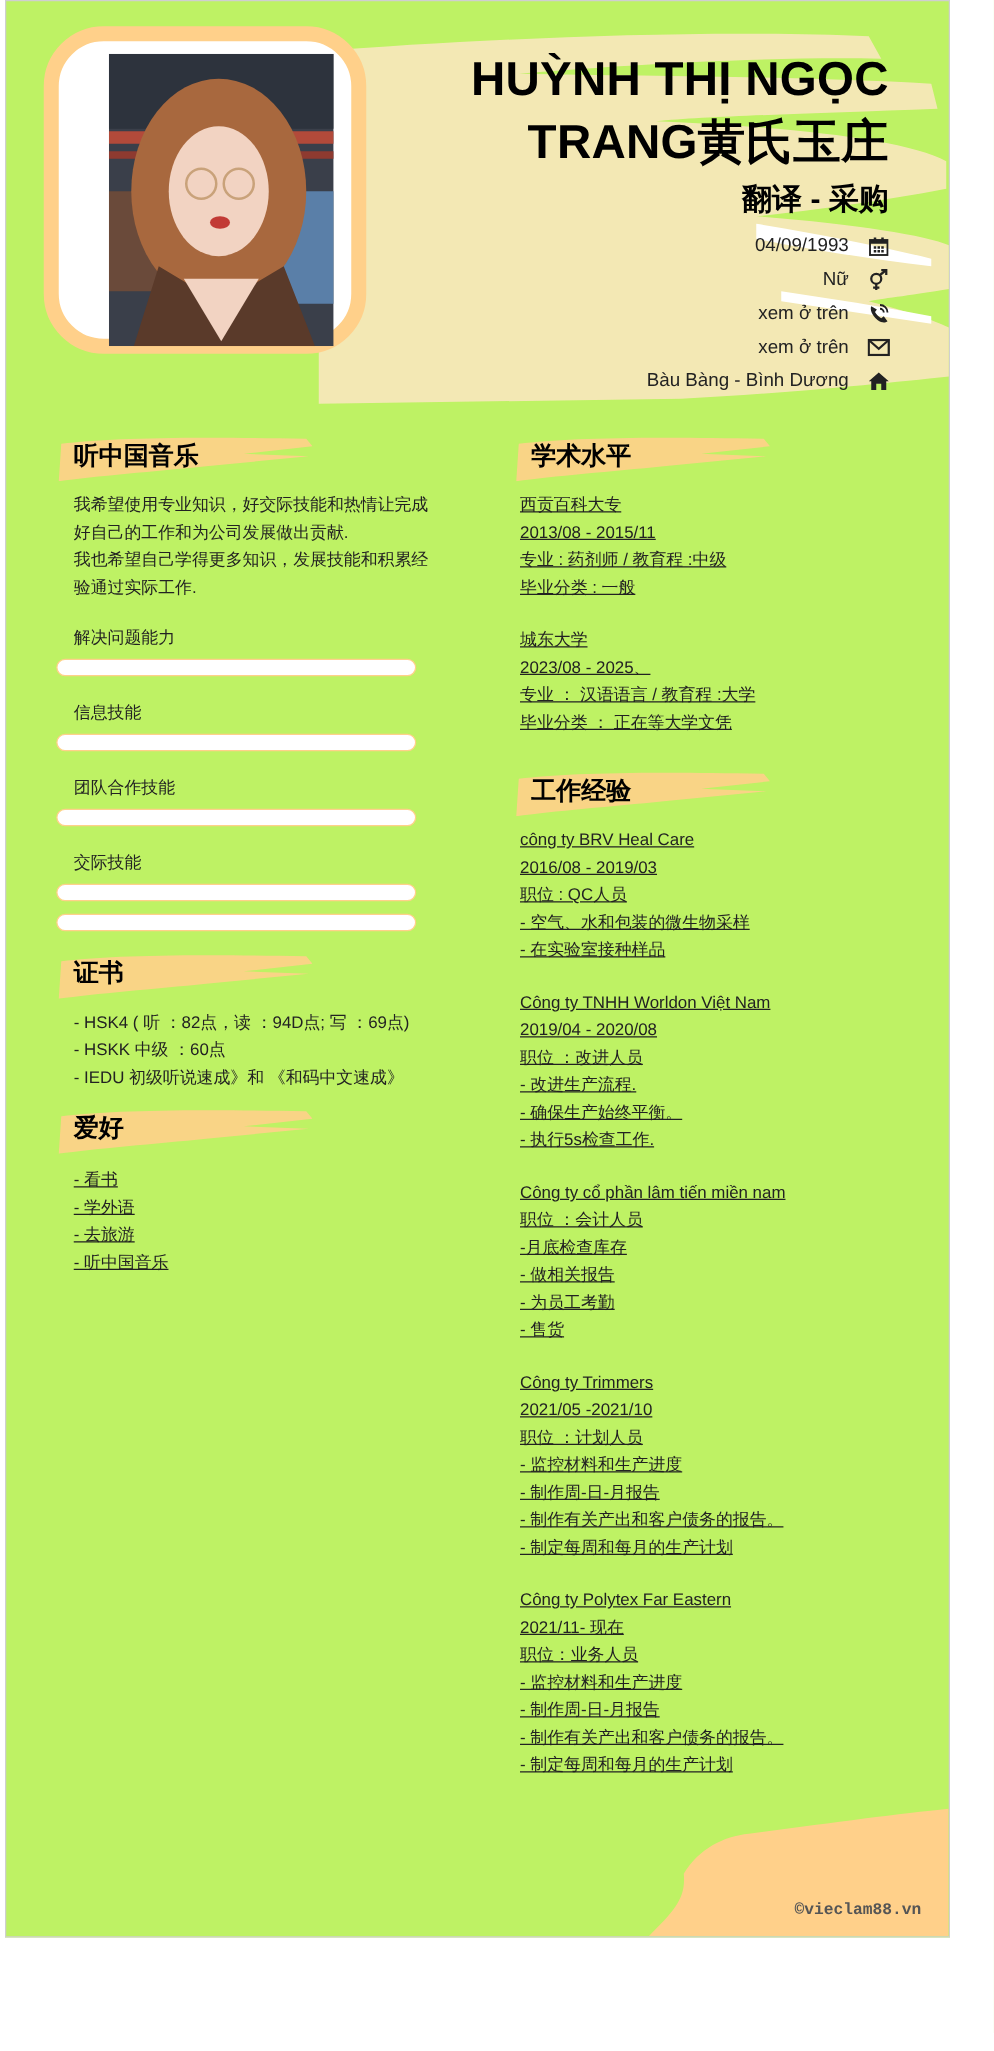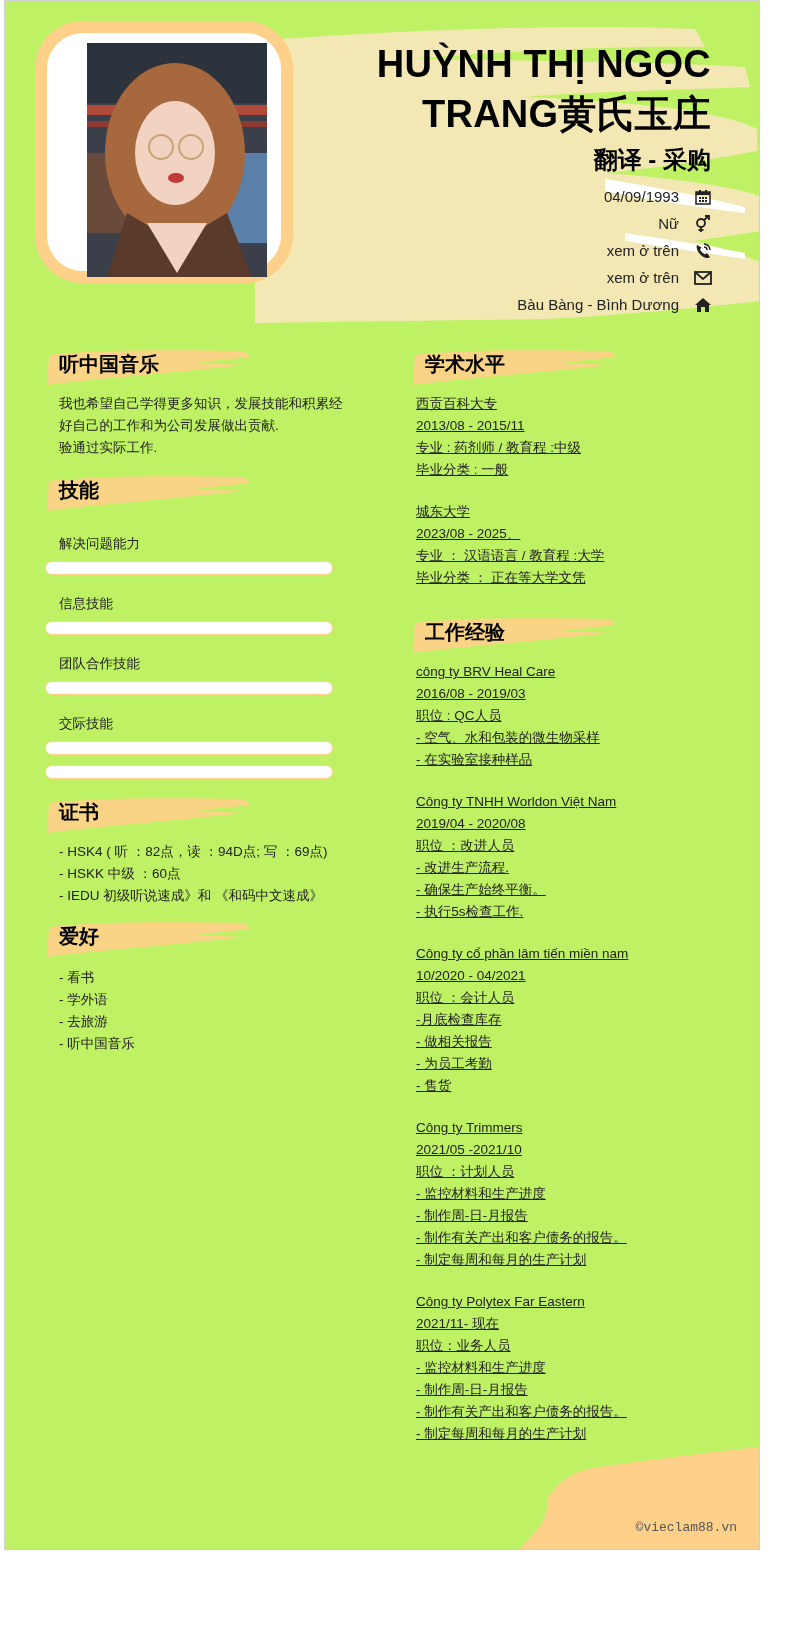--- a/index.html
+++ b/index.html
@@ -60,21 +60,21 @@
     margin-bottom: 10px; background: #fff;
   }
   .list-line { font-size: 13.5px; line-height: 22px; color: #222; padding-left: 14px; }
 
   .entry { margin-bottom: 20px; }
   .entry .line { font-size: 13.5px; line-height: 22px; color: #222; padding-left: 5px; text-decoration: underline; }
 
   .footer-brush { position: absolute; right: 0; bottom: 0; width: 240px; height: 110px; }
   .watermark {
     position: absolute; right: 22px; bottom: 14px; font-family: "Liberation Mono", "DejaVu Sans Mono", monospace;
-    font-size: 13px; color: #555;
+    font-size: 13px; color: #555; font-weight: bold;
   }
 </style>
 </head>
 <body>
 
 <div class="page">
 
   <svg class="header-brush" viewBox="0 0 756 340" preserveAspectRatio="none">
     <path d="M250 40 C 380 30, 560 22, 690 28 L 700 46 C 600 44, 480 52, 410 58 C 520 60, 640 60, 740 66 L 745 86 C 640 90, 560 92, 520 96 C 620 100, 720 110, 752 128 L 752 150 C 700 160, 640 168, 600 172 C 680 178, 740 188, 756 196 L 756 230 C 720 236, 700 238, 690 240 C 720 248, 745 256, 756 262 L 756 300 C 700 306, 620 314, 540 318 L 250 322 Z" fill="#fde6c2" opacity="0.85"></path>
     <path d="M600 178 C 650 186, 700 196, 740 206 L 740 212 C 690 206, 640 198, 600 190 Z" fill="#ffffff"></path>
@@ -168,32 +168,27 @@
 
   <div class="col-left">
 
     <section>
       <div class="section-title">
         <svg class="brush" viewBox="0 0 205 40" preserveAspectRatio="none">
             <path d="M4 10 C 40 6, 90 4, 200 6 L 205 12 L 150 18 L 202 20 L 120 28 C 80 32, 30 36, 2 40 Z" fill="#ffd08a" opacity="0.9"></path>
           </svg>
         <span>听中国音乐</span>
       </div>
+      <div class="para">我希望使用专业知识，好交际技能和热情让完成</div>
+      <div class="para">好自己的工作和为公司发展做出贡献.</div>
       <div class="para">我也希望自己学得更多知识，发展技能和积累经</div>
-      <div class="para">好自己的工作和为公司发展做出贡献.</div>
       <div class="para">验通过实际工作.</div>
     </section>
 
     <section style="margin-top:8px;">
-      <div class="section-title">
-        <svg class="brush" viewBox="0 0 205 40" preserveAspectRatio="none">
-            <path d="M4 10 C 40 6, 90 4, 200 6 L 205 12 L 150 18 L 202 20 L 120 28 C 80 32, 30 36, 2 40 Z" fill="#ffd08a" opacity="0.9"></path>
-          </svg>
-        <span>技能</span>
-      </div>
       <div class="skill-name">解决问题能力</div>
       <div class="skill-bar"></div>
       <div class="skill-name">信息技能</div>
       <div class="skill-bar"></div>
       <div class="skill-name">团队合作技能</div>
       <div class="skill-bar"></div>
       <div class="skill-name">交际技能</div>
       <div class="skill-bar"></div>
       <div class="skill-bar"></div>
     </section>
@@ -210,21 +205,21 @@
       <div class="list-line">- IEDU 初级听说速成》和 《和码中文速成》</div>
     </section>
 
     <section style="margin-top:6px;">
       <div class="section-title">
         <svg class="brush" viewBox="0 0 205 40" preserveAspectRatio="none">
             <path d="M4 10 C 40 6, 90 4, 200 6 L 205 12 L 150 18 L 202 20 L 120 28 C 80 32, 30 36, 2 40 Z" fill="#ffd08a" opacity="0.9"></path>
           </svg>
         <span>爱好</span>
       </div>
-      <div style="margin-top:6px;">
+      <div style="margin-top:6px;text-decoration:underline;">
         <div class="list-line">-  看书</div>
         <div class="list-line">-  学外语</div>
         <div class="list-line">-  去旅游</div>
         <div class="list-line">- 听中国音乐</div>
       </div>
     </section>
   </div>
 
   <div class="col-right">
 
@@ -269,21 +264,20 @@
         <div class="line">Công ty TNHH Worldon Việt Nam</div>
         <div class="line">2019/04 - 2020/08</div>
         <div class="line">职位 ：改进人员</div>
         <div class="line">- 改进生产流程.</div>
         <div class="line">- 确保生产始终平衡。</div>
         <div class="line">- 执行5s检查工作.</div>
       </div>
 
       <div class="entry">
         <div class="line">Công ty cổ phần lâm tiến miền nam</div>
-        <div class="line">10/2020 - 04/2021</div>
         <div class="line">职位 ：会计人员</div>
         <div class="line">-月底检查库存</div>
         <div class="line">- 做相关报告</div>
         <div class="line">- 为员工考勤</div>
         <div class="line">- 售货</div>
       </div>
 
       <div class="entry">
         <div class="line">Công ty Trimmers</div>
         <div class="line">2021/05 -2021/10</div>

